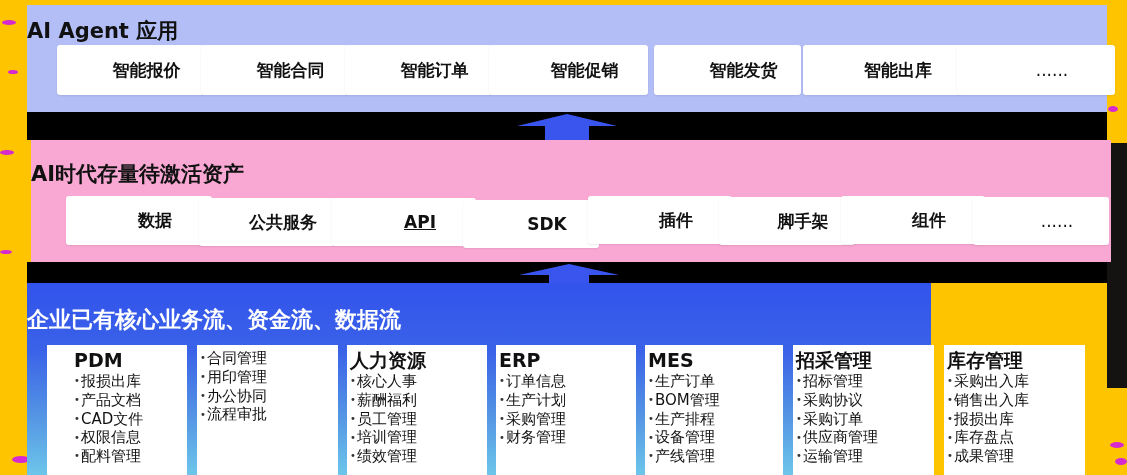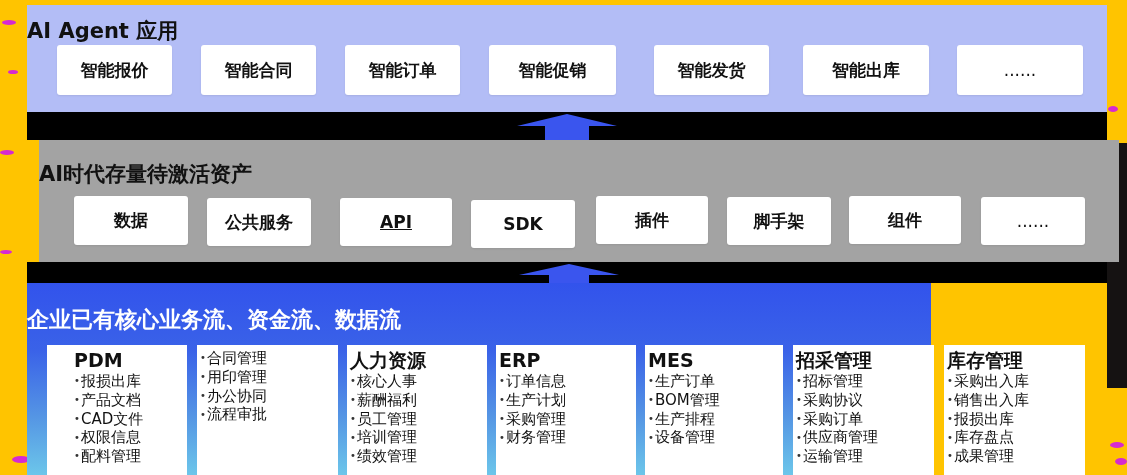--- a/index.html
+++ b/index.html
@@ -8,29 +8,29 @@
       background:#FFC400;
       font-family: "DejaVu Sans", "Liberation Sans", sans-serif;
     }
     .speck { position:absolute; background:#D62AD0; border-radius:50%; }
     .right-dark { position:absolute; left:1107px; top:143px; width:20px; height:245px; background:#151212; }
     .panel { position:absolute; left:27px; top:5px; width:1080px; height:470px; }
     .layer-top { position:absolute; left:0; top:0; width:1080px; height:107px; background:#B3BDF6; }
     .band { position:absolute; left:0; width:1080px; background:#000; }
     .band1 { top:107px; height:28px; }
     .band2 { top:257px; height:21px; }
-    .layer-mid { position:absolute; left:12px; top:135px; width:1080px; height:122px; background:#a3a3a3; }
+    .layer-mid { position:absolute; left:4px; top:135px; width:1080px; height:122px; background:#f9a8d4; }
     .layer-bot { position:absolute; left:0; top:278px; width:904px; height:192px;
       background:linear-gradient(180deg, #3253EC 0%, #3A62E8 35%, #5596E4 70%, #6CC6EA 100%); }
     .layer-title { position:absolute; left:0; width:1080px; font-weight:bold; color:#111; }
     .t1 { top:12px; font-size:21px; }
     .t2 { top:20px; font-size:21px; }
     .t3 { top:22px; font-size:22px; color:#fff; }
     .card { position:absolute; background:#fff; border-radius:3px; display:flex; align-items:center; justify-content:center;
-      font-weight:bold; font-size:17px; color:#111; box-shadow:0 1px 2px rgba(0,0,0,0.08); }
+      font-weight:bold; font-size:17px; color:#111; box-shadow:0 1px 2px rgba(0,0,0,0.08);padding-left:32px; }
     .arrow { position:absolute; }
     .sysbox { position:absolute; top:62px; height:130px; background:#fff; padding:4px 0 0 3px; box-sizing:border-box; }
     .sys-title { font-weight:bold; font-size:19px; color:#111; line-height:22px; margin-bottom:1px; }
     .sys-item { font-size:15px; color:#111; line-height:18.5px; white-space:nowrap; }
     .sys-item .dot { font-size:10px; color:#333; vertical-align:middle; margin-right:1px; }
   </style>
 </head>
 <body>
 
 <div class="speck" style="left:2px;top:20px;width:14px;height:5px;"></div>
@@ -113,20 +113,21 @@
       <div class="sys-item"><span class="dot">•</span><span>采购管理</span></div>
       <div class="sys-item"><span class="dot">•</span><span>财务管理</span></div>
     </div>
 
     <div class="sysbox" style="left:618px;width:138px;">
       <div class="sys-title">MES</div>
       <div class="sys-item"><span class="dot">•</span><span>生产订单</span></div>
       <div class="sys-item"><span class="dot">•</span><span>BOM管理</span></div>
       <div class="sys-item"><span class="dot">•</span><span>生产排程</span></div>
       <div class="sys-item"><span class="dot">•</span><span>设备管理</span></div>
+      <div class="sys-item"><span class="dot">•</span><span>产线管理</span></div>
     </div>
 
     <div class="sysbox" style="left:766px;width:141px;">
       <div class="sys-title">招采管理</div>
       <div class="sys-item"><span class="dot">•</span><span>招标管理</span></div>
       <div class="sys-item"><span class="dot">•</span><span>采购协议</span></div>
       <div class="sys-item"><span class="dot">•</span><span>采购订单</span></div>
       <div class="sys-item"><span class="dot">•</span><span>供应商管理</span></div>
       <div class="sys-item"><span class="dot">•</span><span>运输管理</span></div>
     </div>

